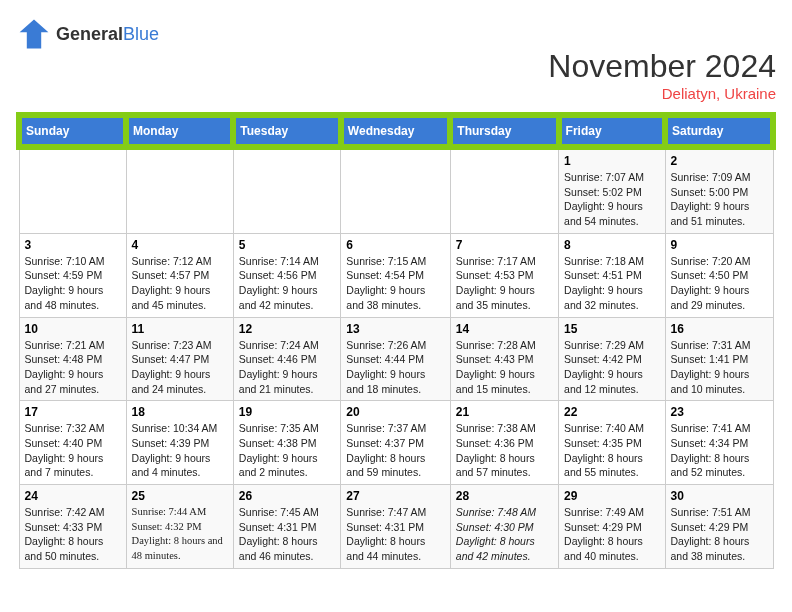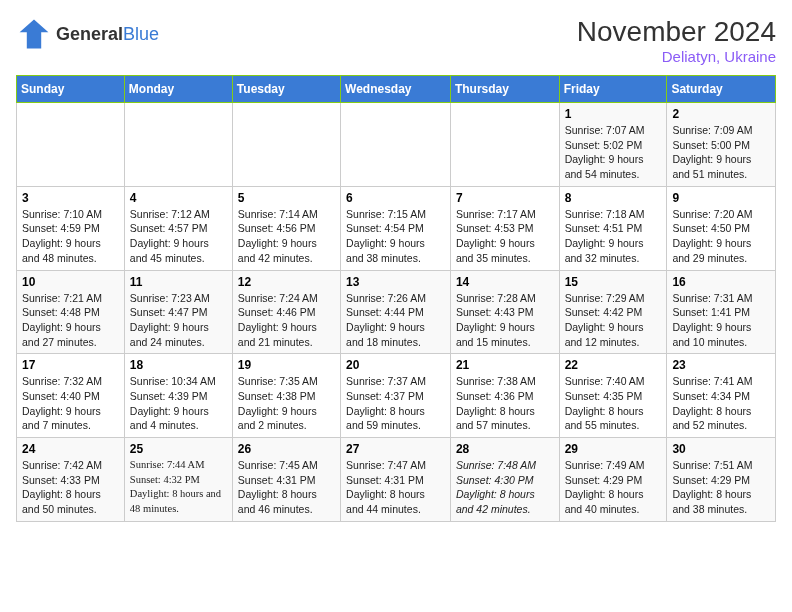--- a/index.html
+++ b/index.html
@@ -27,41 +27,42 @@
       line-height: 1;
     }
     .logo-icon {
       width: 36px;
       height: 36px;
     }
     .title-block {
       text-align: right;
     }
     .month-title {
-      font-size: 28px;
+      font-size: 32px;
       font-weight: normal;
       color: #333;
+      margin-top: 32px;
     }
     .location {
       font-size: 15px;
-      color: #8b5cf6;
+      color: #ef4444;
     }
     .calendar {
       width: 100%;
       border-collapse: collapse;
       font-size: 11px;
     }
     .calendar thead th {
       background: #3a7bd5;
       color: #fff;
       padding: 6px 4px;
       text-align: left;
       font-size: 12px;
       font-weight: bold;
-      border: 1px solid #84cc16;
+      border: 6px solid #84cc16;
     }
     .calendar tbody td {
       border: 1px solid #ccc;
       vertical-align: top;
       padding: 4px 5px;
       width: 113px;
       min-height: 80px;
       background: #fff;
     }
     .calendar tbody tr:nth-child(odd) td {

